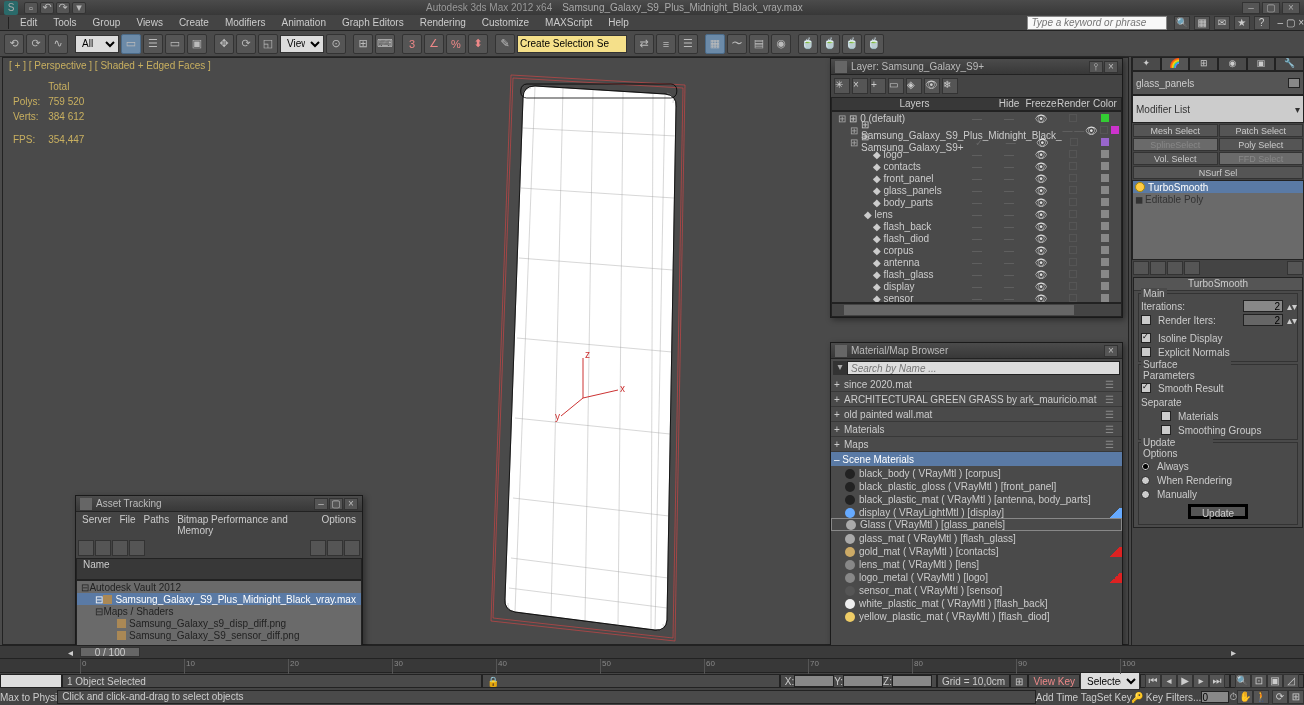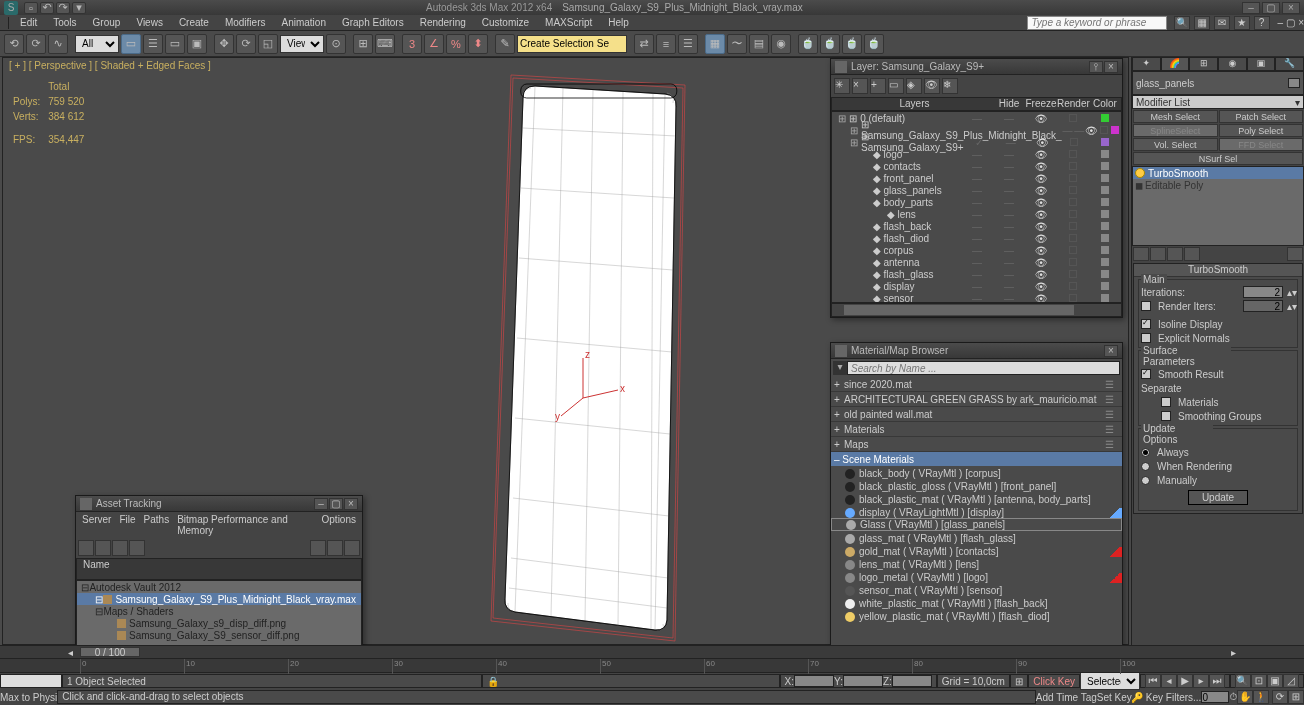--- a/index.html
+++ b/index.html
@@ -37,41 +37,41 @@
 .phone { position:absolute; left:460px; top:10px; width:230px; height:580px; }
 .phone svg { width:100%; height:100%; }
 .gizmo { position:absolute; left:540px; top:290px; }
 
 
 .rightpanel { width:173px; background:#444; border-left:1px solid #222; display:flex; flex-direction:column; }
 .tabstrip { display:flex; background:#3a3a3a; height:14px; }
 .tabstrip span { flex:1; height:14px; border:1px solid #222; background:#4a4a4a; text-align:center; font-size:9px; }
 .tabstrip span.active { background:#555; }
 .rplabel { background:#555; border:1px solid #222; height:24px; padding:0 3px; display:flex; align-items:center; }
-.rpdrop { background:#ccc; border:1px solid #222; height:14px; color:#333; padding:0 3px; display:flex; align-items:center; justify-content:space-between; }
+.rpdrop { background:#ccc; border:1px solid #222; height:28px; color:#333; padding:0 3px; display:flex; align-items:center; justify-content:space-between; }
 .btngrid { display:grid; grid-template-columns:1fr 1fr; gap:1px; padding:1px; }
 .btngrid div { background:#555; border:1px solid #333; height:13px; text-align:center; line-height:12px; color:#ccc; font-size:9px; }
 .btngrid div.sel { background:#6a6a6a; color:#888; }
 .stacklist { background:#6a6a6a; border:1px solid #222; height:80px; }
 .stacklist .row { display:flex; align-items:center; height:12px; padding:0 2px; color:#333; }
 .stacklist .row.hl { background:#5a7aa5; color:#fff; }
 .stacklist .bulb { width:10px; height:10px; background:#ffcc44; border-radius:50%; margin-right:3px; border:1px solid #aa8800; }
 .stackbtns { display:flex; gap:1px; padding:1px; background:#444; }
 .stackbtns span { width:16px; height:14px; background:#555; border:1px solid #333; }
 .rollout { border:1px solid #222; margin:1px; }
 .rollhead { background:#555; height:13px; text-align:center; line-height:12px; border-bottom:1px solid #333; }
 .rollbody { background:#4a4a4a; padding:2px 4px; }
 .rollrow { display:flex; align-items:center; height:14px; gap:4px; }
 .rollrow label { flex:1; }
 .spinner { width:40px; height:12px; background:#888; border:1px solid #222; color:#000; text-align:right; padding:0 2px; }
 .chk { width:10px; height:10px; border:1px solid #222; background:#ccc; display:inline-block; margin-right:3px; }
 .chk.on::after { content:"✓"; color:#000; font-size:8px; display:block; margin-top:-2px; }
 .rad { width:9px; height:9px; border:1px solid #222; background:#ccc; border-radius:50%; display:inline-block; margin-right:3px; }
 .rad.on::after { content:""; display:block; width:5px; height:5px; background:#000; border-radius:50%; margin:1px; }
-.upbtn { display:block; margin:3px auto; width:60px; height:15px; background:#555; border:1px solid #000000; text-align:center; line-height:14px; }
+.upbtn { display:block; margin:3px auto; width:60px; height:15px; background:#555; border:3px solid #000000; text-align:center; line-height:14px; }
 
 
 .panel { position:absolute; background:#4a4a4a; border:1px solid #1a1a1a; box-shadow:2px 2px 6px rgba(0,0,0,.4); }
 .panel .ptitle { height:16px; background:linear-gradient(#4b4b4b,#383838); display:flex; align-items:center; padding:0 4px; color:#bbb; border-bottom:1px solid #222; }
 .panel .ptitle .picon { width:12px; height:12px; background:#666; margin-right:4px; }
 .panel .ptitle .pbtns { margin-left:auto; display:flex; gap:1px; }
 .panel .ptitle .pbtns span { width:14px; height:12px; background:#555; border:1px solid #333; text-align:center; line-height:10px; }
 
 
 #asset { left:75px; top:495px; width:288px; }
@@ -557,21 +557,21 @@
       </div>
       <div class="lrow">
         <span class="lname" style="padding-left:30px"><span class="plus"></span>◆ body_parts</span>
         <span class="lcell">—</span>
         <span class="lcell">—</span>
         <span class="lcell eye">👁</span>
         <span class="lcell"><span class="cbox"></span></span>
         <span class="lcell"><span class="swatch" style="background:#888"></span></span>
       </div>
       <div class="lrow">
-        <span class="lname" style="padding-left:44px"><span class="plus"></span>◆ lens</span>
+        <span class="lname" style="padding-left:21px"><span class="plus"></span>◆ lens</span>
         <span class="lcell">—</span>
         <span class="lcell">—</span>
         <span class="lcell eye">👁</span>
         <span class="lcell"><span class="cbox"></span></span>
         <span class="lcell"><span class="swatch" style="background:#888"></span></span>
       </div>
       <div class="lrow">
         <span class="lname" style="padding-left:30px"><span class="plus"></span>◆ flash_back</span>
         <span class="lcell">—</span>
         <span class="lcell">—</span>
@@ -698,21 +698,21 @@
     <div class="box coord">
       <span>X:</span>
         <input style="">
       <span>Y:</span>
         <input style="">
       <span>Z:</span>
         <input style="">
     </div>
     <div class="box">Grid = 10,0cm</div>
     <div class="box">⊞</div>
-    <div class="box" style="background:#4a4a4a;color:#e88">Click Key</div>
+    <div class="box" style="background:#4a4a4a;color:#e88">View Key</div>
     <select class="tdrop" style="width:60px"><option>Selected</option></select>
     <div class="box playback">
       <span>⏮</span>
         <span>◂</span>
       <span>▶</span>
         <span>▸</span>
       <span>⏭</span>
     </div>
     <div class="box playback">
       <span>🔍</span>

